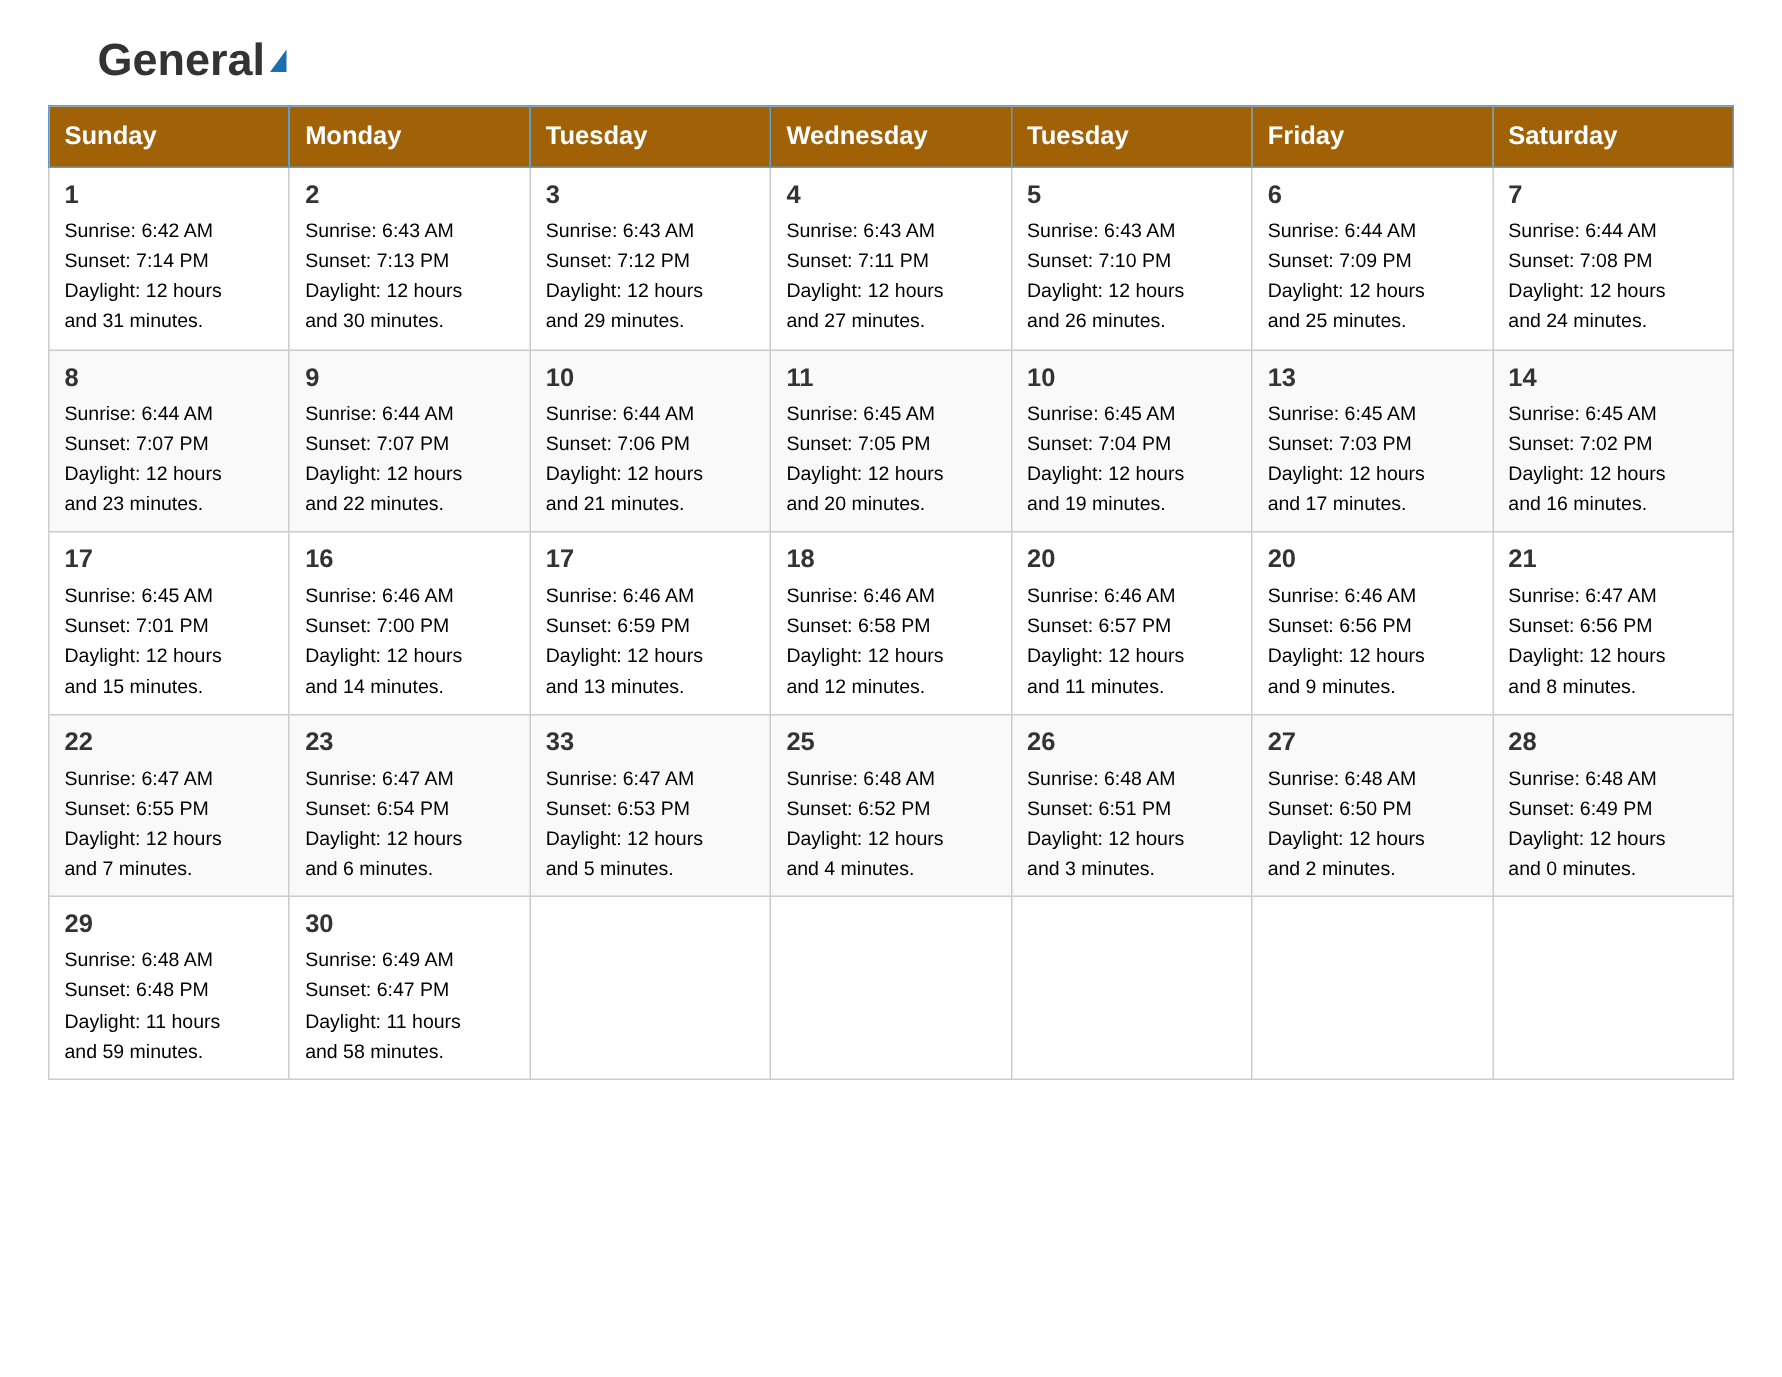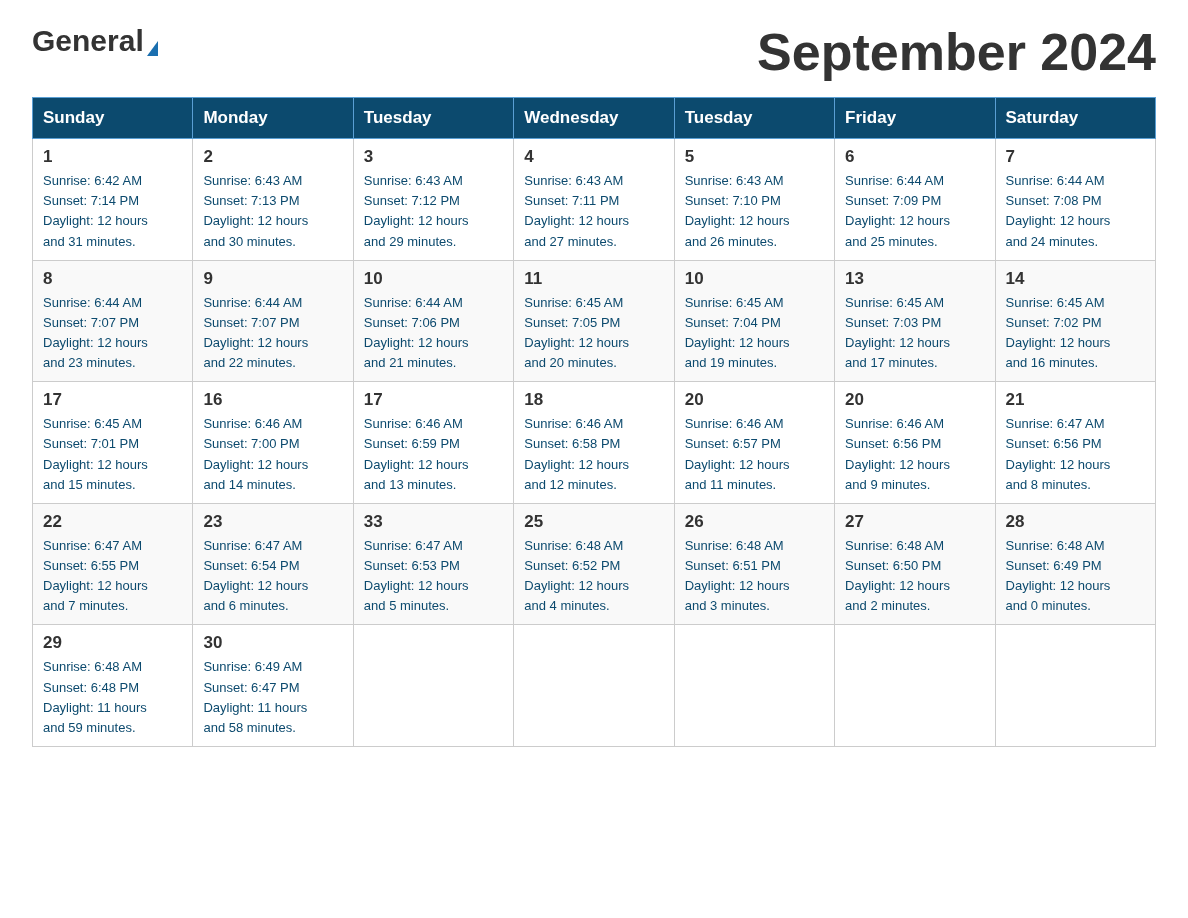--- a/index.html
+++ b/index.html
@@ -34,21 +34,21 @@
       font-size: 22px;
       color: #555;
       margin-top: 4px;
     }
     .calendar-table {
       width: 100%;
       border-collapse: collapse;
       border: 1px solid #aaa;
     }
     .calendar-table th {
-      background-color: #0c4a6e;
+      background-color: #a16207;
       color: #fff;
       font-size: 17px;
       font-weight: bold;
       padding: 10px 10px;
       text-align: left;
       border: 1px solid #5a9fd4;
     }
     .calendar-table td {
       vertical-align: top;
       padding: 8px 10px;
@@ -57,46 +57,45 @@
       min-height: 100px;
     }
     .day-number {
       font-size: 17px;
       font-weight: bold;
       color: #333;
       margin-bottom: 4px;
     }
     .day-info {
       font-size: 13px;
-      color: #0c4a6e;
+      color: #000000;
       line-height: 1.55;
     }
     .empty-cell {
       background: #fff;
     }
     tr:nth-child(even) td {
       background: #f9f9f9;
     }
     tr:nth-child(odd) td {
       background: #fff;
     }
   </style>
 </head>
 <body>
 
 <div class="header-row">
   <div class="logo">
-    <div style="display:flex;align-items:flex-end;">
+    <div style="display:flex;align-items:center;margin-left:33px;">
       <span style="font-size:30px;font-weight:bold;color:#333;">General</span>
       <span style="display:inline-block;width:0;height:0;border-left:11px solid transparent;border-bottom:15px solid #1a6faf;margin-left:3px;margin-bottom:2px;"></span>
     </div>
     <span style="font-size:30px;font-weight:bold;color:#1a6faf;margin-top:-4px;"></span>
   </div>
   <div class="title-block">
-    <div class="month-title">September 2024</div>
   </div>
 </div>
 
 <table class="calendar-table">
   <thead>
     <tr>
       <th>Sunday</th>
       <th>Monday</th>
       <th>Tuesday</th>
       <th>Wednesday</th>

